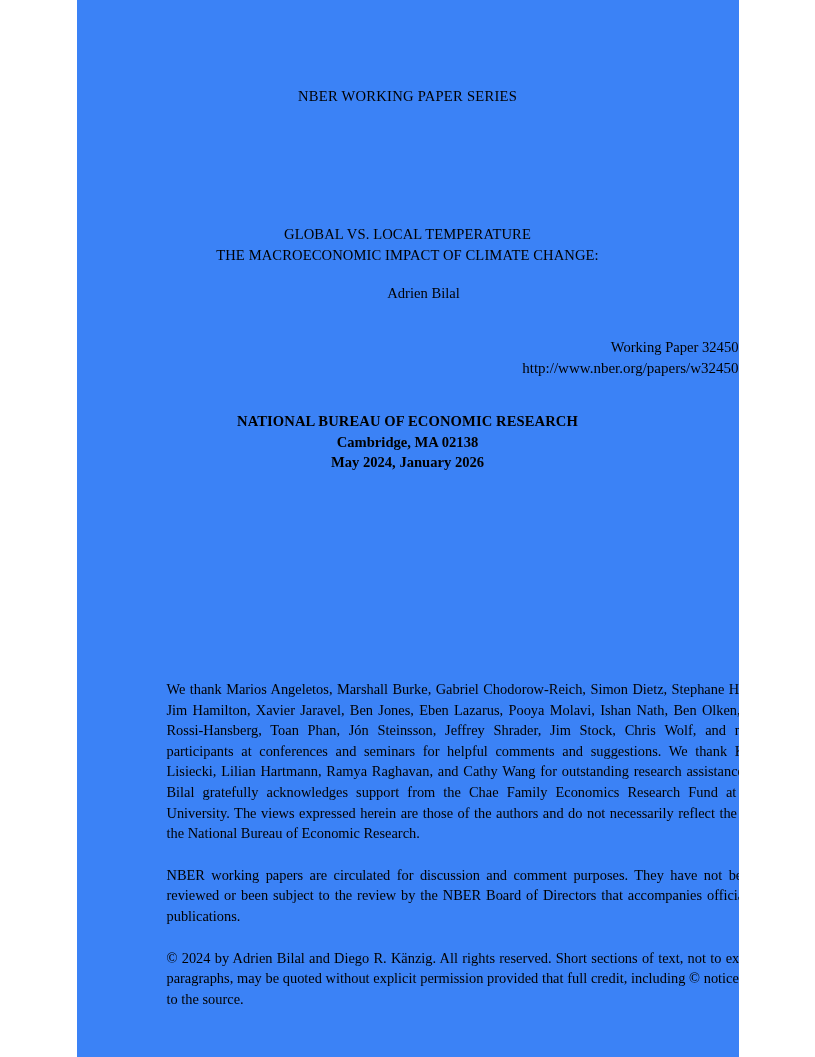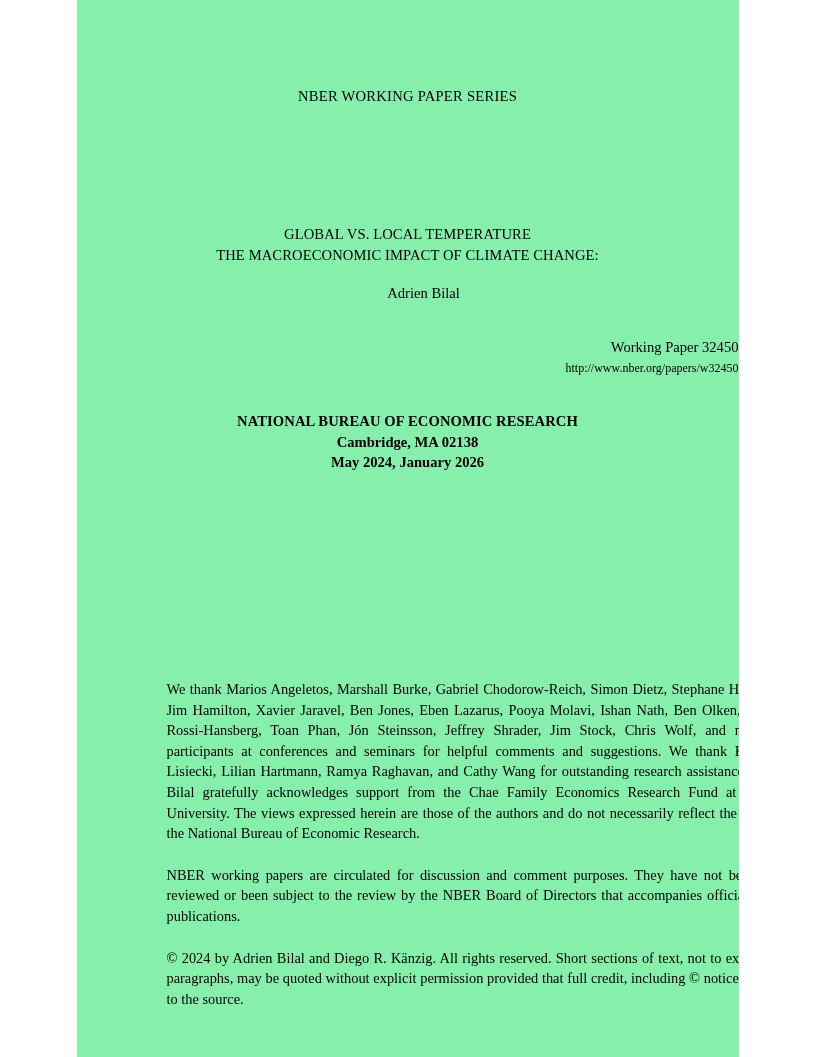--- a/index.html
+++ b/index.html
@@ -9,21 +9,21 @@
   }
   body {
     font-family: "Liberation Serif", "DejaVu Serif", serif;
     color: #000000;
     -webkit-font-smoothing: antialiased;
   }
   .page {
     position: relative;
     width: 662px;
     height: 1057px;
-    background: #86efac;
+    background: #3b82f6;
     margin: 0 auto;
     overflow: hidden;
   }
 
   .series-title {
     position: absolute;
     left: 0;
     right: 0;
     top: 88px;
     text-align: center;
@@ -58,21 +58,21 @@
   .paper-ref {
     position: absolute;
     left: 0;
     right: 0;
     top: 337px;
     text-align: right;
     font-size: 14.6px;
     line-height: 20.5px;
   }
   .paper-ref .line { display: block; }
-  .paper-ref .url { font-size: 12px; font-family: Liberation Serif, serif; }
+  .paper-ref .url { font-size: 15px; font-family: Liberation Serif, serif; }
 
   .institution {
     position: absolute;
     left: 0;
     right: 0;
     top: 411px;
     text-align: center;
     font-size: 14.6px;
     line-height: 20.5px;
     font-weight: bold;

